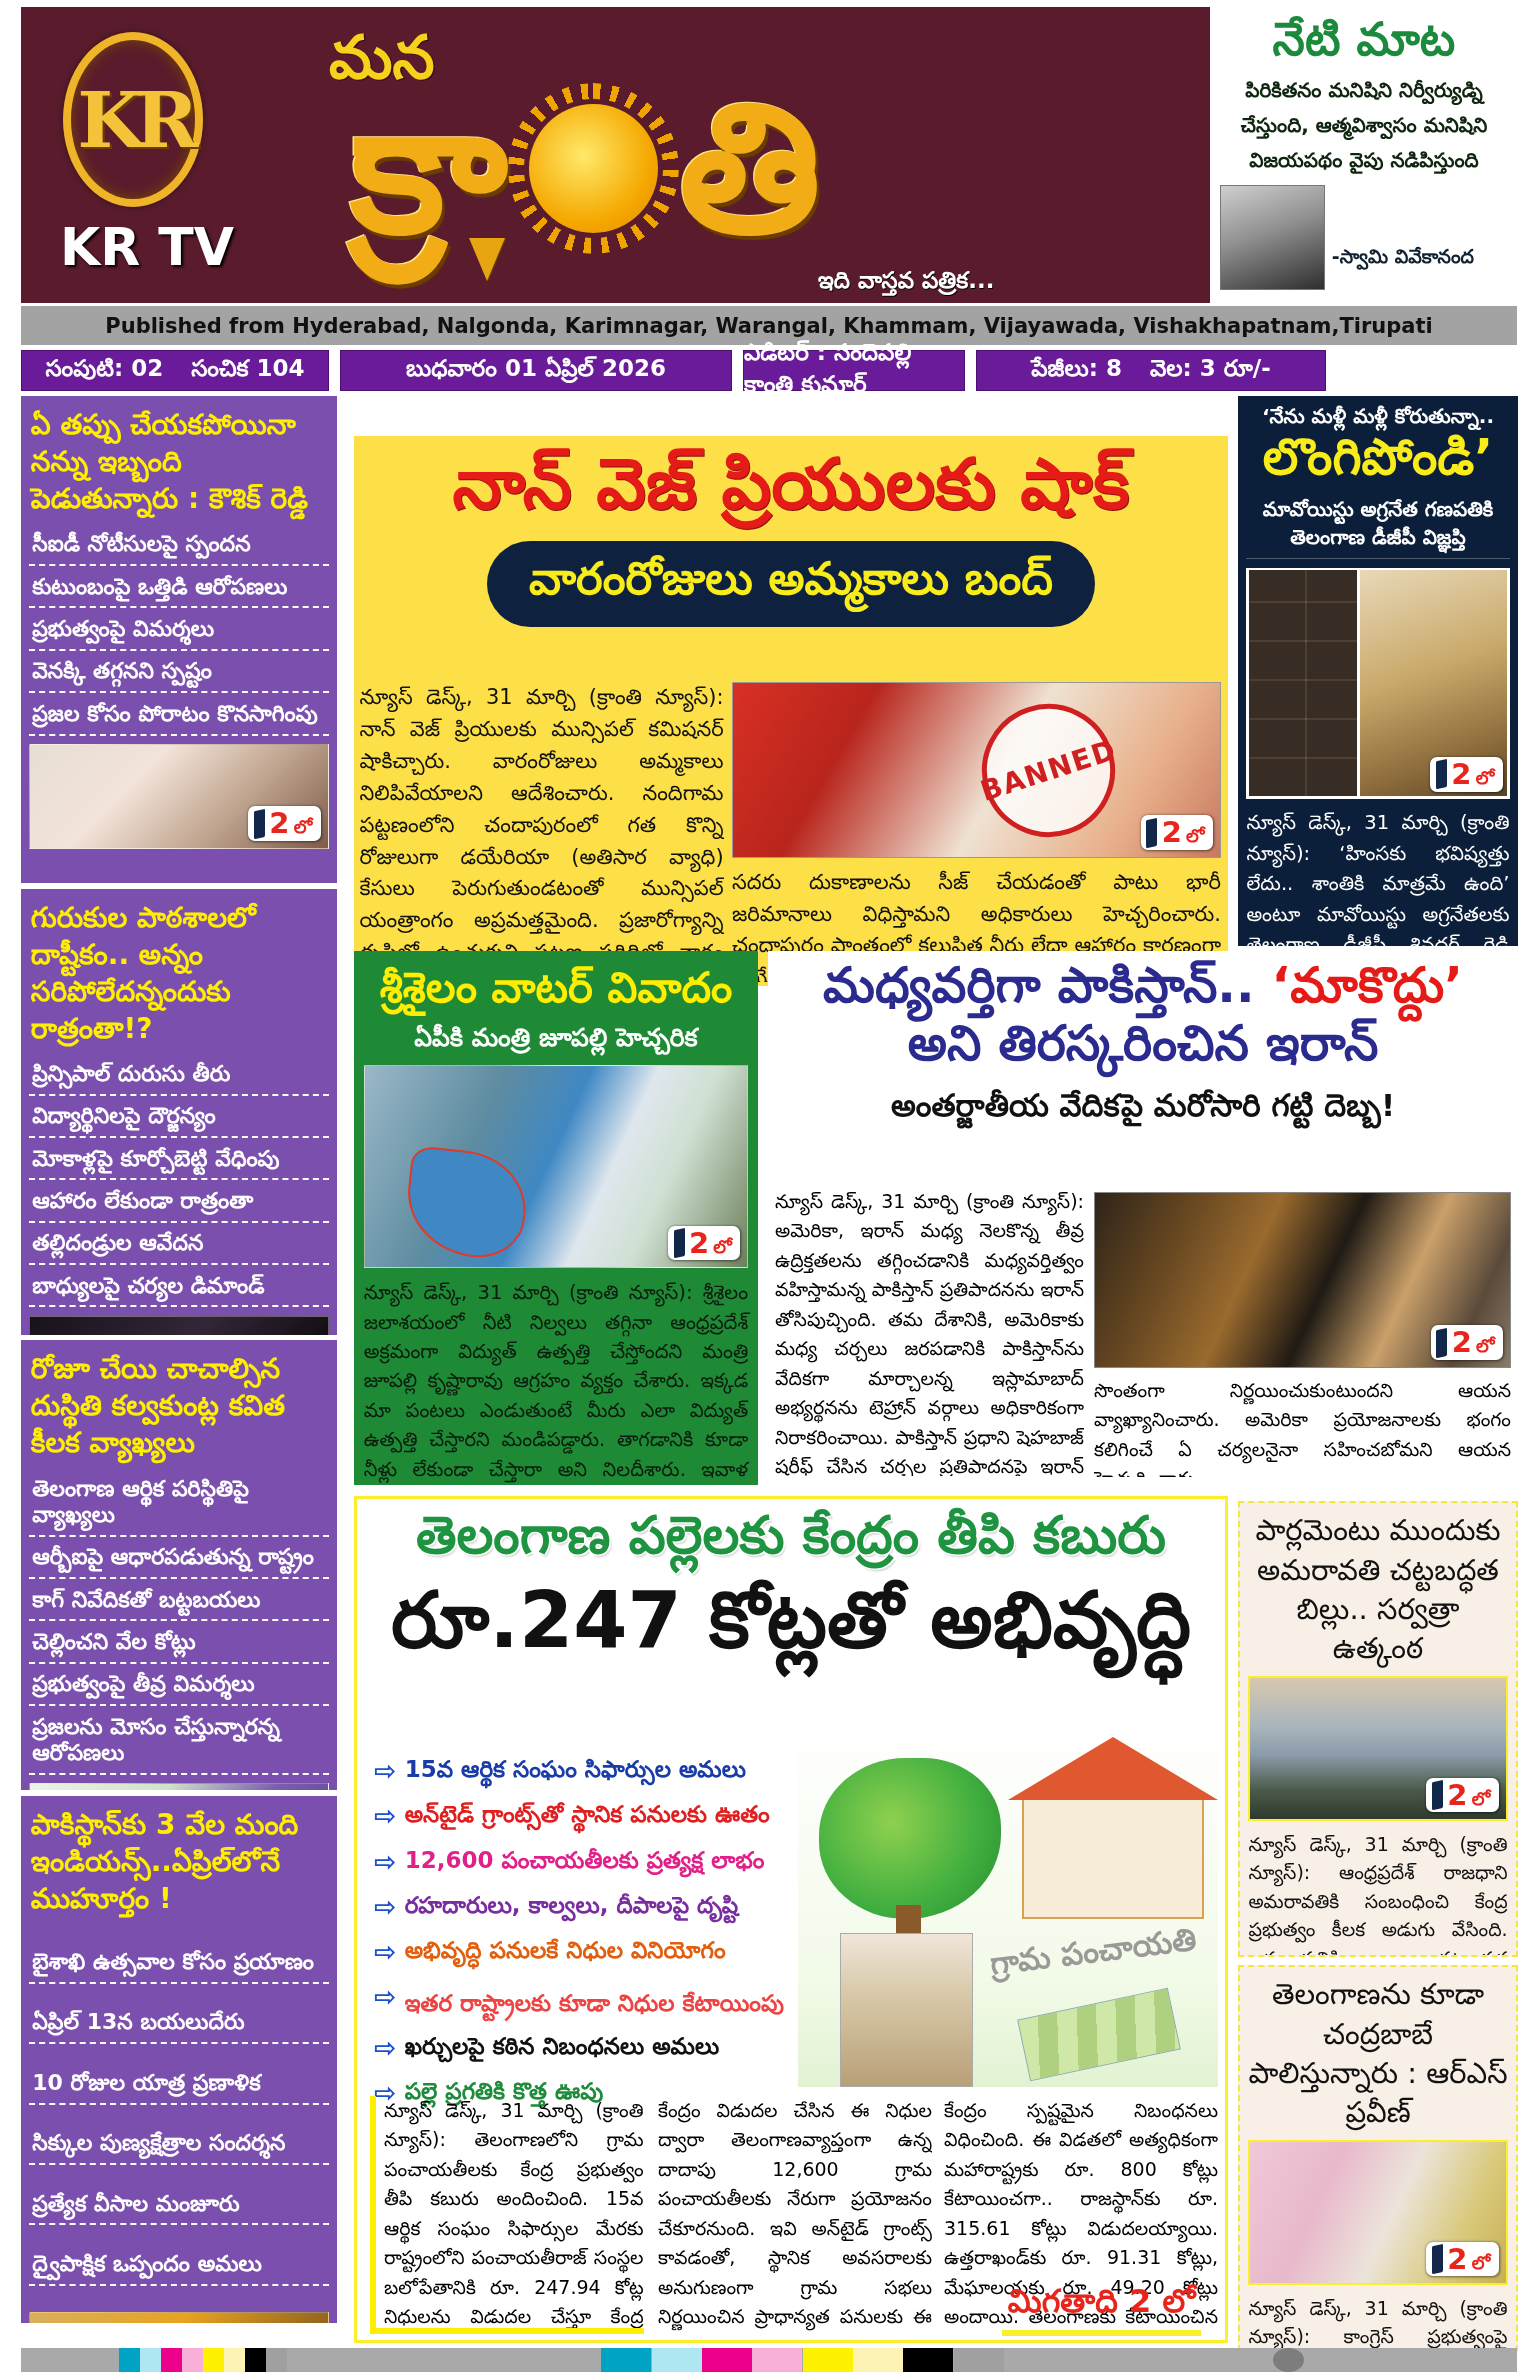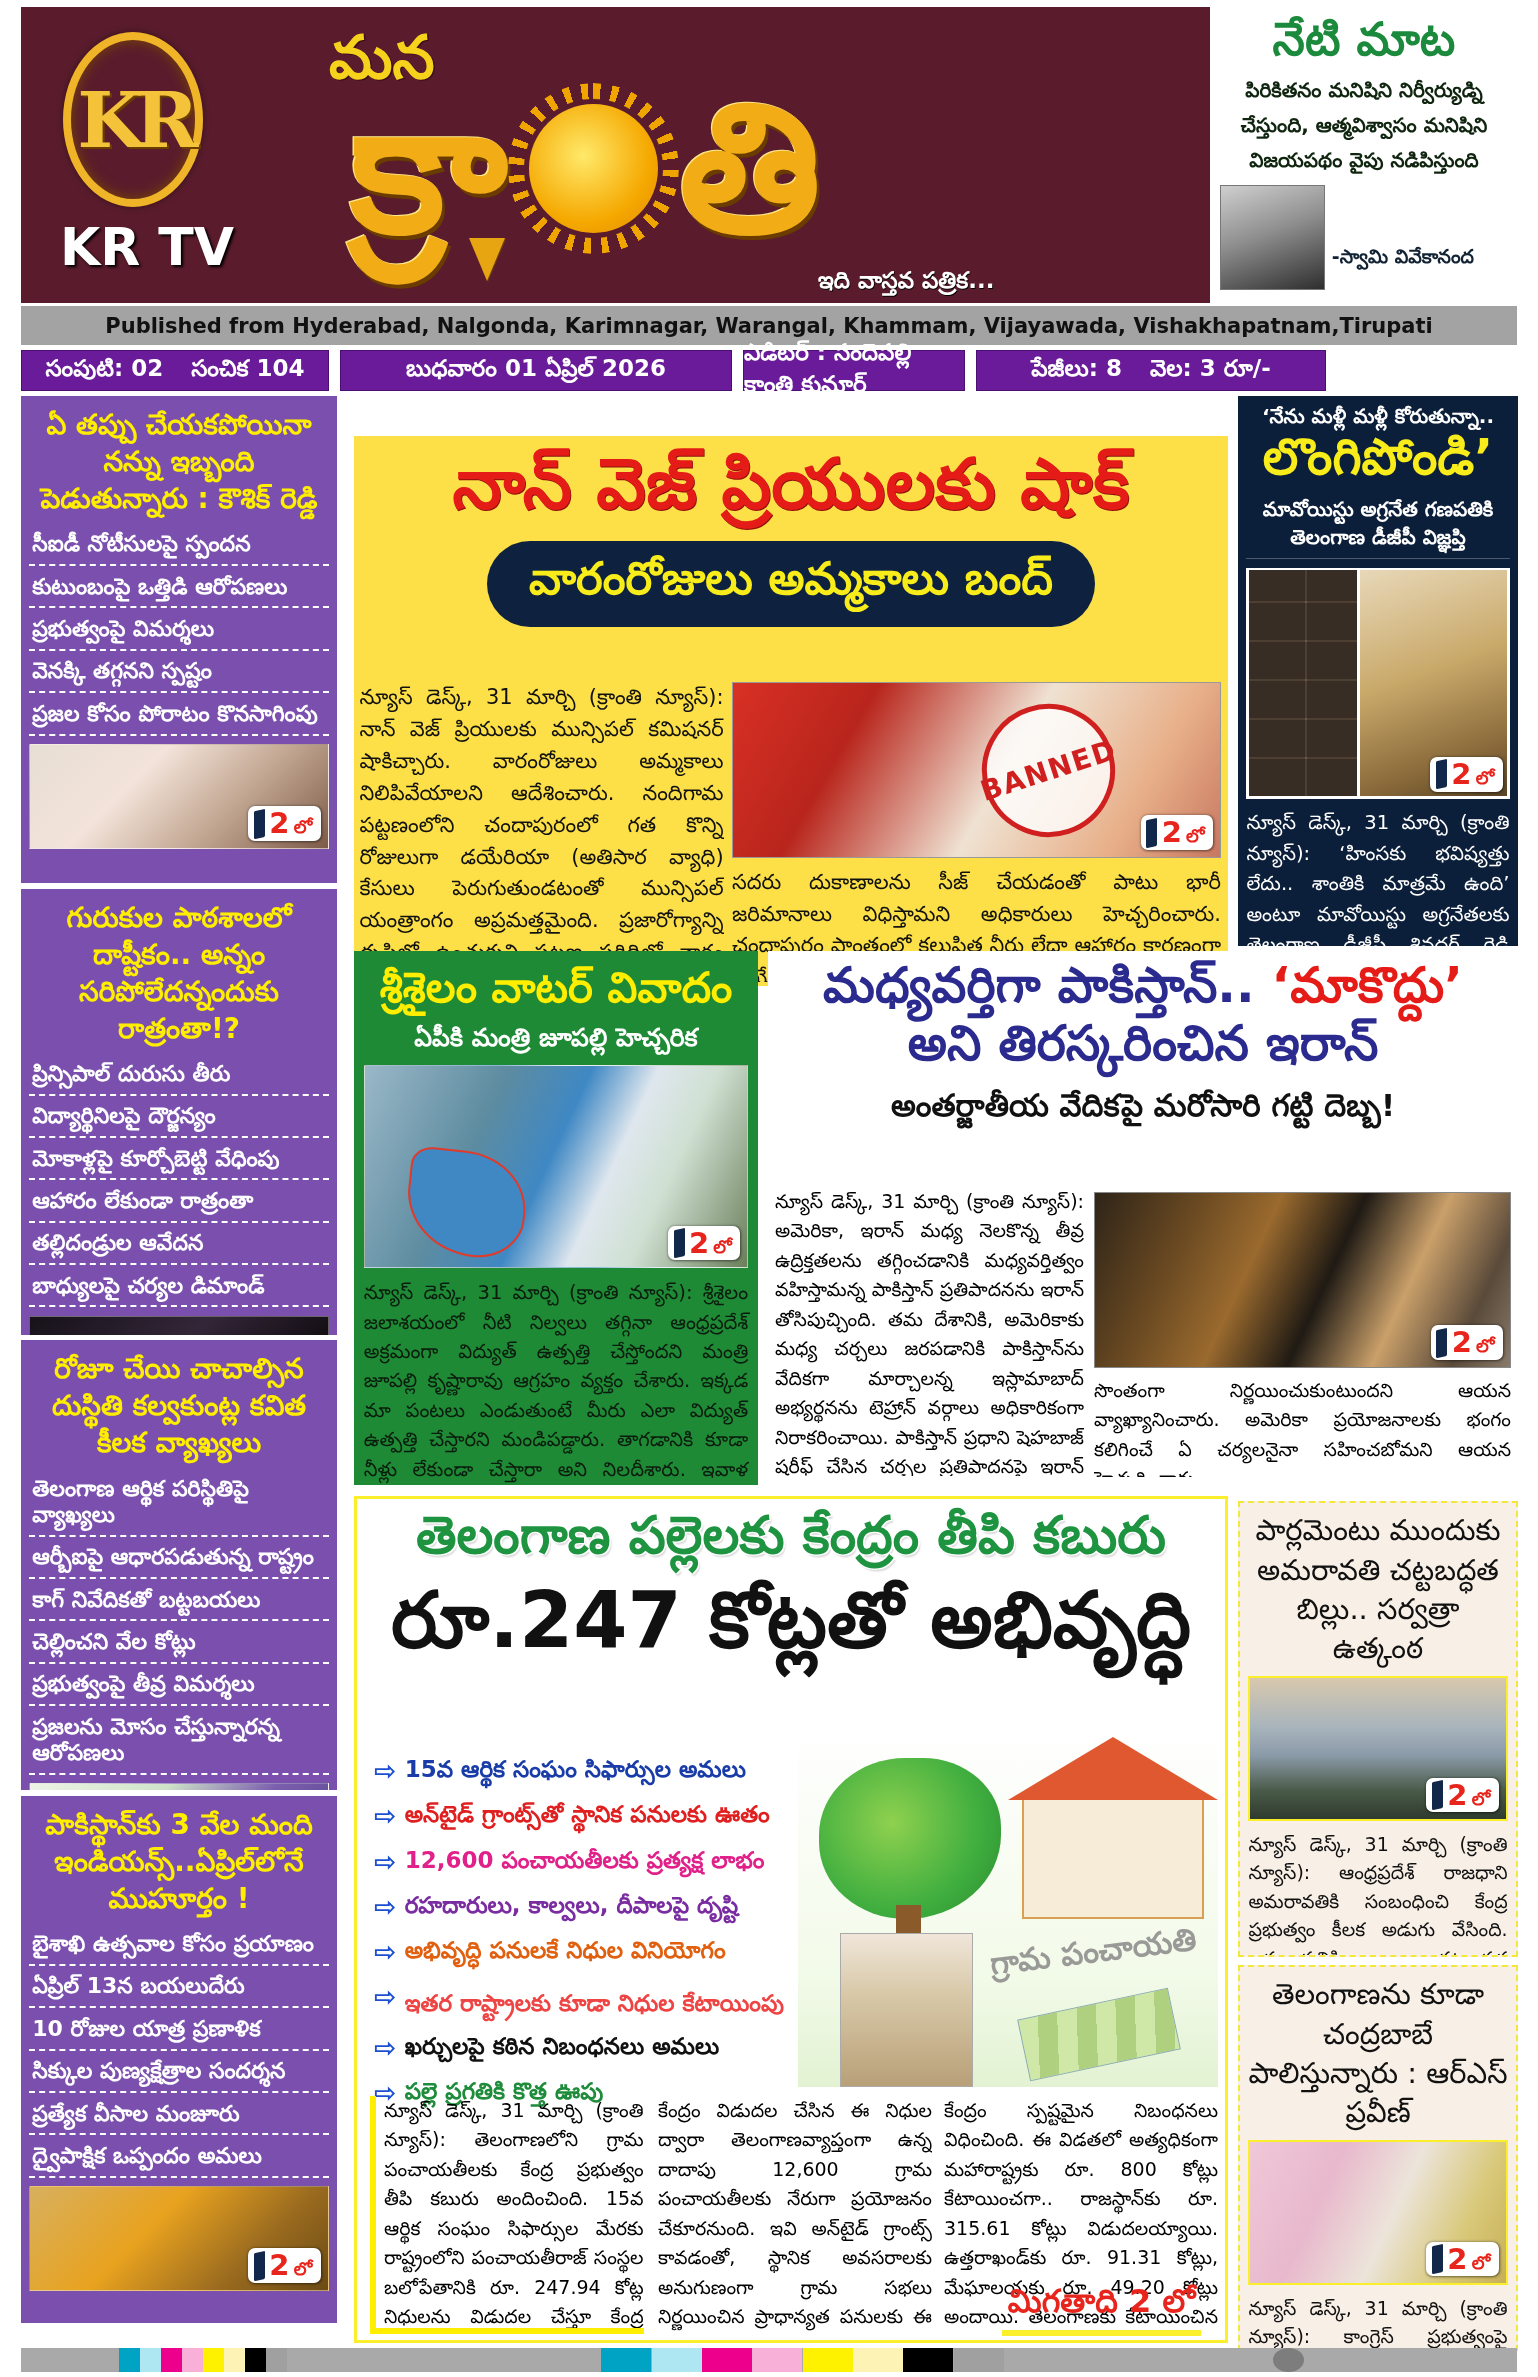--- a/index.html
+++ b/index.html
@@ -50,22 +50,22 @@
       color:#111; font-size:21px; font-weight:600; }
   .infobar{ left:21px; top:350px; width:1305px; height:41px; display:flex; gap:11px; }
   .info-block{ background:#6a1b9a; color:#fff; font-size:23px; font-weight:bold;
       display:flex; align-items:center; justify-content:center; gap:28px; height:100%;
       border:1.4px solid #4a0f70; }
   .ib1{ flex:0 0 308px; } .ib2{ flex:0 0 392px; } .ib3{ flex:1 1 auto; } .ib4{ flex:0 0 350px; }
 
   
   .left-col{ left:21px; top:396px; width:316px; display:flex; flex-direction:column; gap:5.6px; }
   .l-art{ background:#7a4fae; padding:9.8px 8.4px 8.4px; display:flex; flex-direction:column; overflow:hidden; }
-  .l-art.h1{ height:487px; } .l-art.h2{ height:446px; } .l-art.h3{ height:450px; } .l-art.h4{ height:527px; }
-  .l-title{ color:#ffee00; font-size:28px; font-weight:bold; text-align:center; line-height:1.32; padding:1.4px 1.4px 5.6px; }
+  .l-art.h1{ height:487px; } .l-art.h2{ height:446px; } .l-art.h3{ height:450px; } .l-art.h4{ height:527px;gap:18px; }
+  .l-title{ color:#ffee00; font-size:28px; font-weight:bold; line-height:1.32; padding:1.4px 1.4px 5.6px; }
   .l-point{ color:#ffffff; font-size:22px; font-weight:bold; padding:7.7px 2.8px 6.3px;
       border-bottom:2.1px dashed #ffffff; line-height:1.2; }
   .l-photo{ position:relative; margin-top:8.4px; flex:1 1 aupx; min-height:105px; border:0.7px solid #ffffff55; }
   .p-kaushik{ background:linear-gradient(135deg,#e7ded4,#f3e3da 35%,#c3a893 65%,#7d5b49); }
   .p-gurukul{ background:linear-gradient(135deg,#17121a,#332638 45%,#120d12 80%,#241a26); }
   .p-kavitha{ background:linear-gradient(135deg,#eef4e6,#cfe3c8 35%,#7b5fae 62%,#4d3b82); }
   .p-sikh{ background:linear-gradient(135deg,#d8b05e,#e8a21f 40%,#9a6b1f 72%,#6b4a14); }
 
   
   .badge{ position:absolute; right:7px; bottom:7px; background:#ffffff; border-radius:7px;

